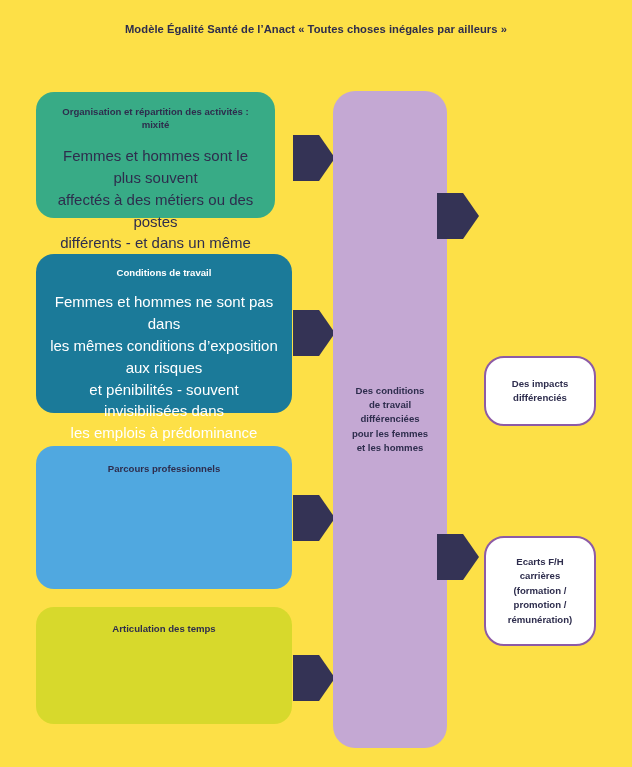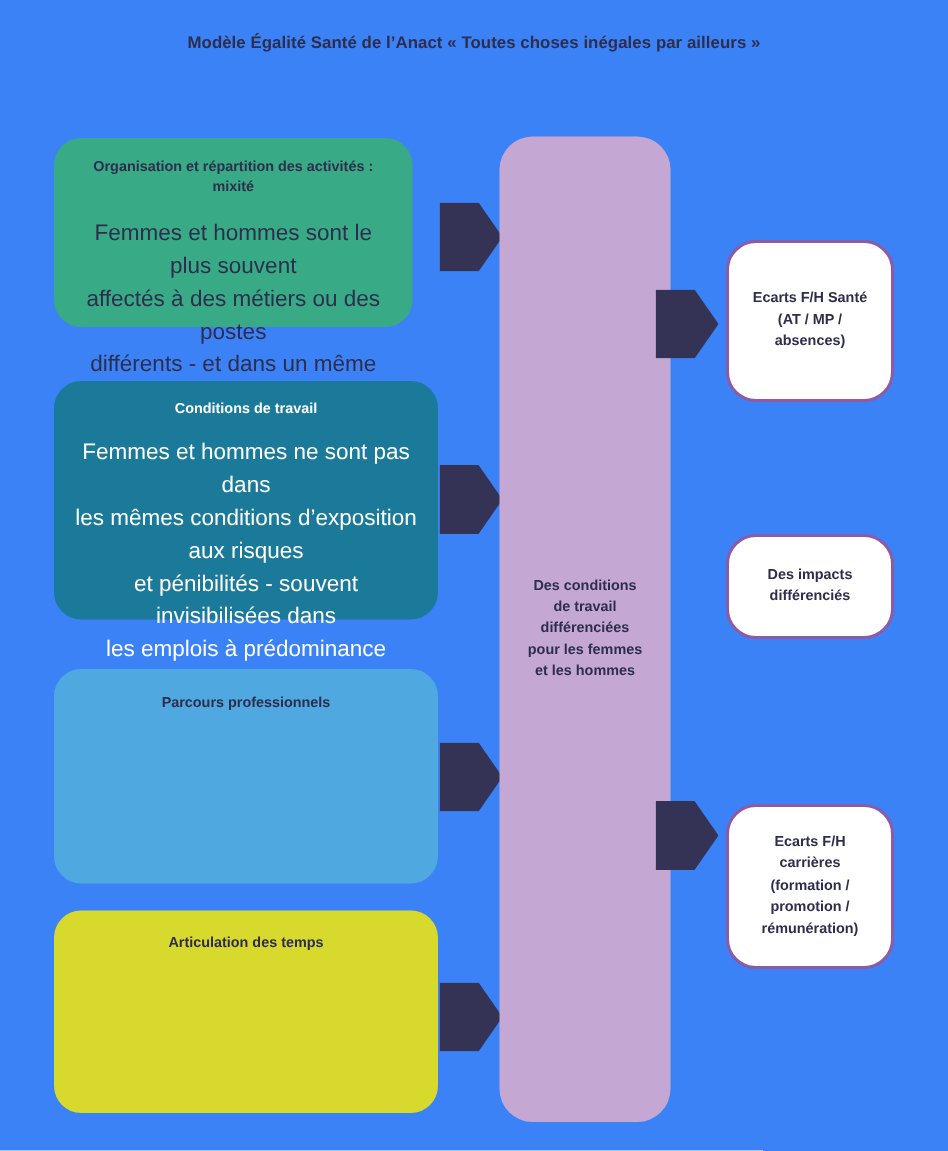--- a/index.html
+++ b/index.html
@@ -9,21 +9,21 @@
     background: #ffffff;
   }
   body {
     font-family: "Liberation Sans", sans-serif;
     color: #2e2d4d;
   }
   .canvas {
     position: relative;
     width: 632px;
     height: 767px;
-    background: #3b82f6;
+    background: #fde047;
     overflow: hidden;
   }
 
   
   .diagram-title {
     position: absolute;
     left: 0;
     top: 22px;
     width: 632px;
     text-align: center;
@@ -77,21 +77,21 @@
 
   .card-parcours {
     left: 36px;  top: 446px; width: 256px; height: 143px;
     background: #50a8e0;
   }
   .card-parcours .driver-title,
   .card-parcours .driver-body { color: #2e2d4d; }
   .card-parcours { padding-top: 17px; }
 
   .card-temps {
-    left: 36px;  top: 607px; width: 256px; height: 135px;
+    left: 36px;  top: 607px; width: 256px; height: 117px;
     background: #d7d92c;
   }
   .card-temps .driver-title,
   .card-temps .driver-body { color: #2e2d4d; }
   .card-temps { padding-top: 16px; }
 
   
   .arrow {
     position: absolute;
     background: #343355;
@@ -195,25 +195,20 @@
     <div class="center-label">Des conditions
 de travail
 différenciées
 pour les femmes
 et les hommes</div>
   </div>
 
   <div class="arrow arrow-sante"></div>
   <div class="arrow arrow-carrieres"></div>
 
-  <div class="outcome-card outcome-sante">
-    <div class="outcome-label">Ecarts F/H Santé
-(AT / MP /
-absences)</div>
-  </div>
 
   <div class="outcome-card outcome-impacts">
     <div class="outcome-label">Des impacts
 différenciés</div>
   </div>
 
   <div class="outcome-card outcome-carrieres">
     <div class="outcome-label">Ecarts F/H
 carrières
 (formation /

